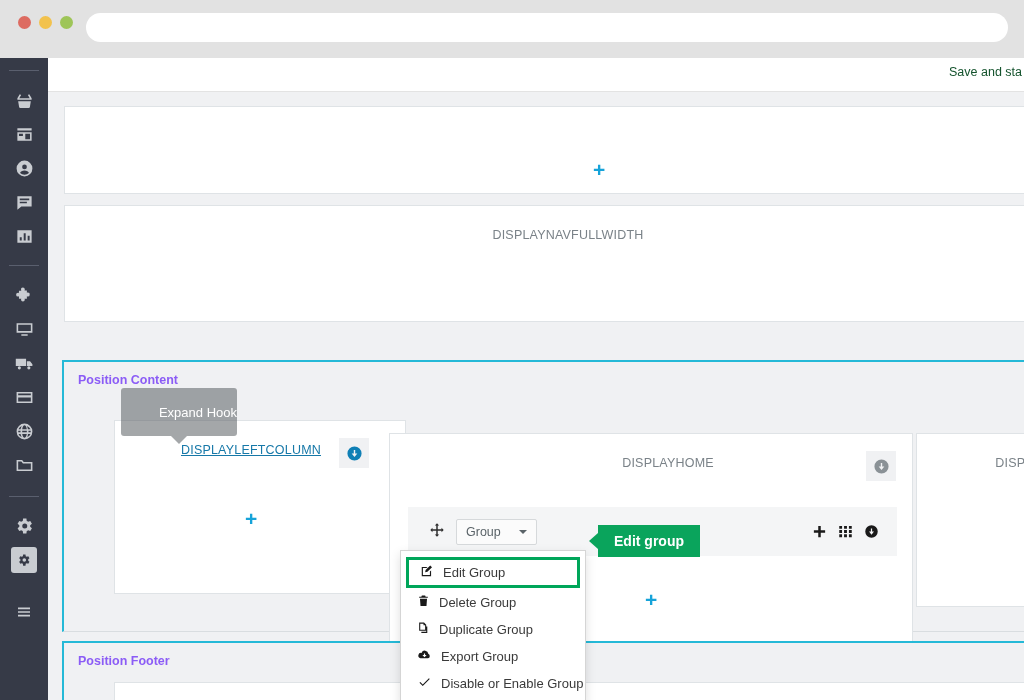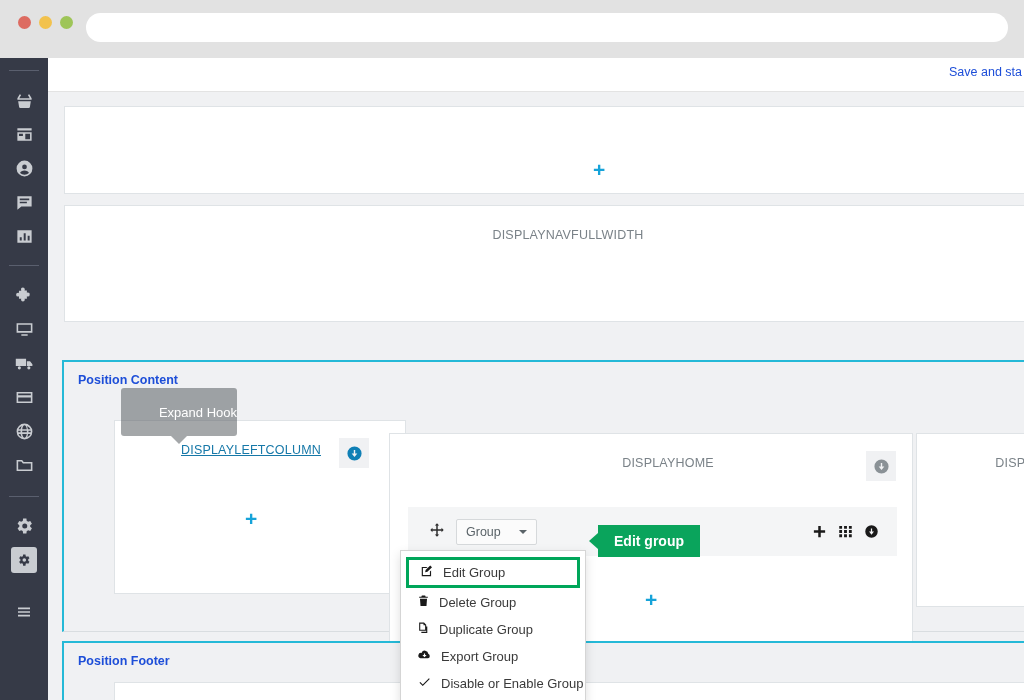--- a/index.html
+++ b/index.html
@@ -50,40 +50,40 @@
   .sb-item.active svg { fill: #363a47; }
   .sb-item svg { fill: #c9ccd1; }
 
   
   #content-header {
     position: absolute; left: 48px; top: 0; width: 976px; height: 34px;
     background: #ffffff; border-bottom: 1px solid #e3e3e3;
   }
   #save-and-stay {
     position: absolute; right: 2px; top: 7px;
-    font-size: 12.5px; color: #1d4ed8; white-space: nowrap;
+    font-size: 12.5px; color: #14532d; white-space: nowrap;
   }
 
   
   #canvas {
     position: absolute; left: 48px; top: 34px; width: 976px; height: 608px;
     background: #f0f1f3; overflow: hidden;
   }
 
   
   .panel {
     position: absolute;
     background: #f0f1f3;
     border: 1px solid #d9dde0;
     border-left: 2px solid #25b9d7;
     border-top: 2px solid #25b9d7;
   }
   .panel-title {
     position: absolute; left: 14px; top: 11px;
-    font-size: 12.5px; font-weight: bold; color: #1d4ed8;
+    font-size: 12.5px; font-weight: bold; color: #8b5cf6;
   }
 
   .hook-box {
     position: absolute; background: #ffffff; border: 1px solid #dfe3e6;
   }
   .hook-name {
     position: absolute; left: 0; right: 0; top: 22px;
     text-align: center; font-size: 12.5px; color: #7a8288;
     letter-spacing: .2px;
   }

